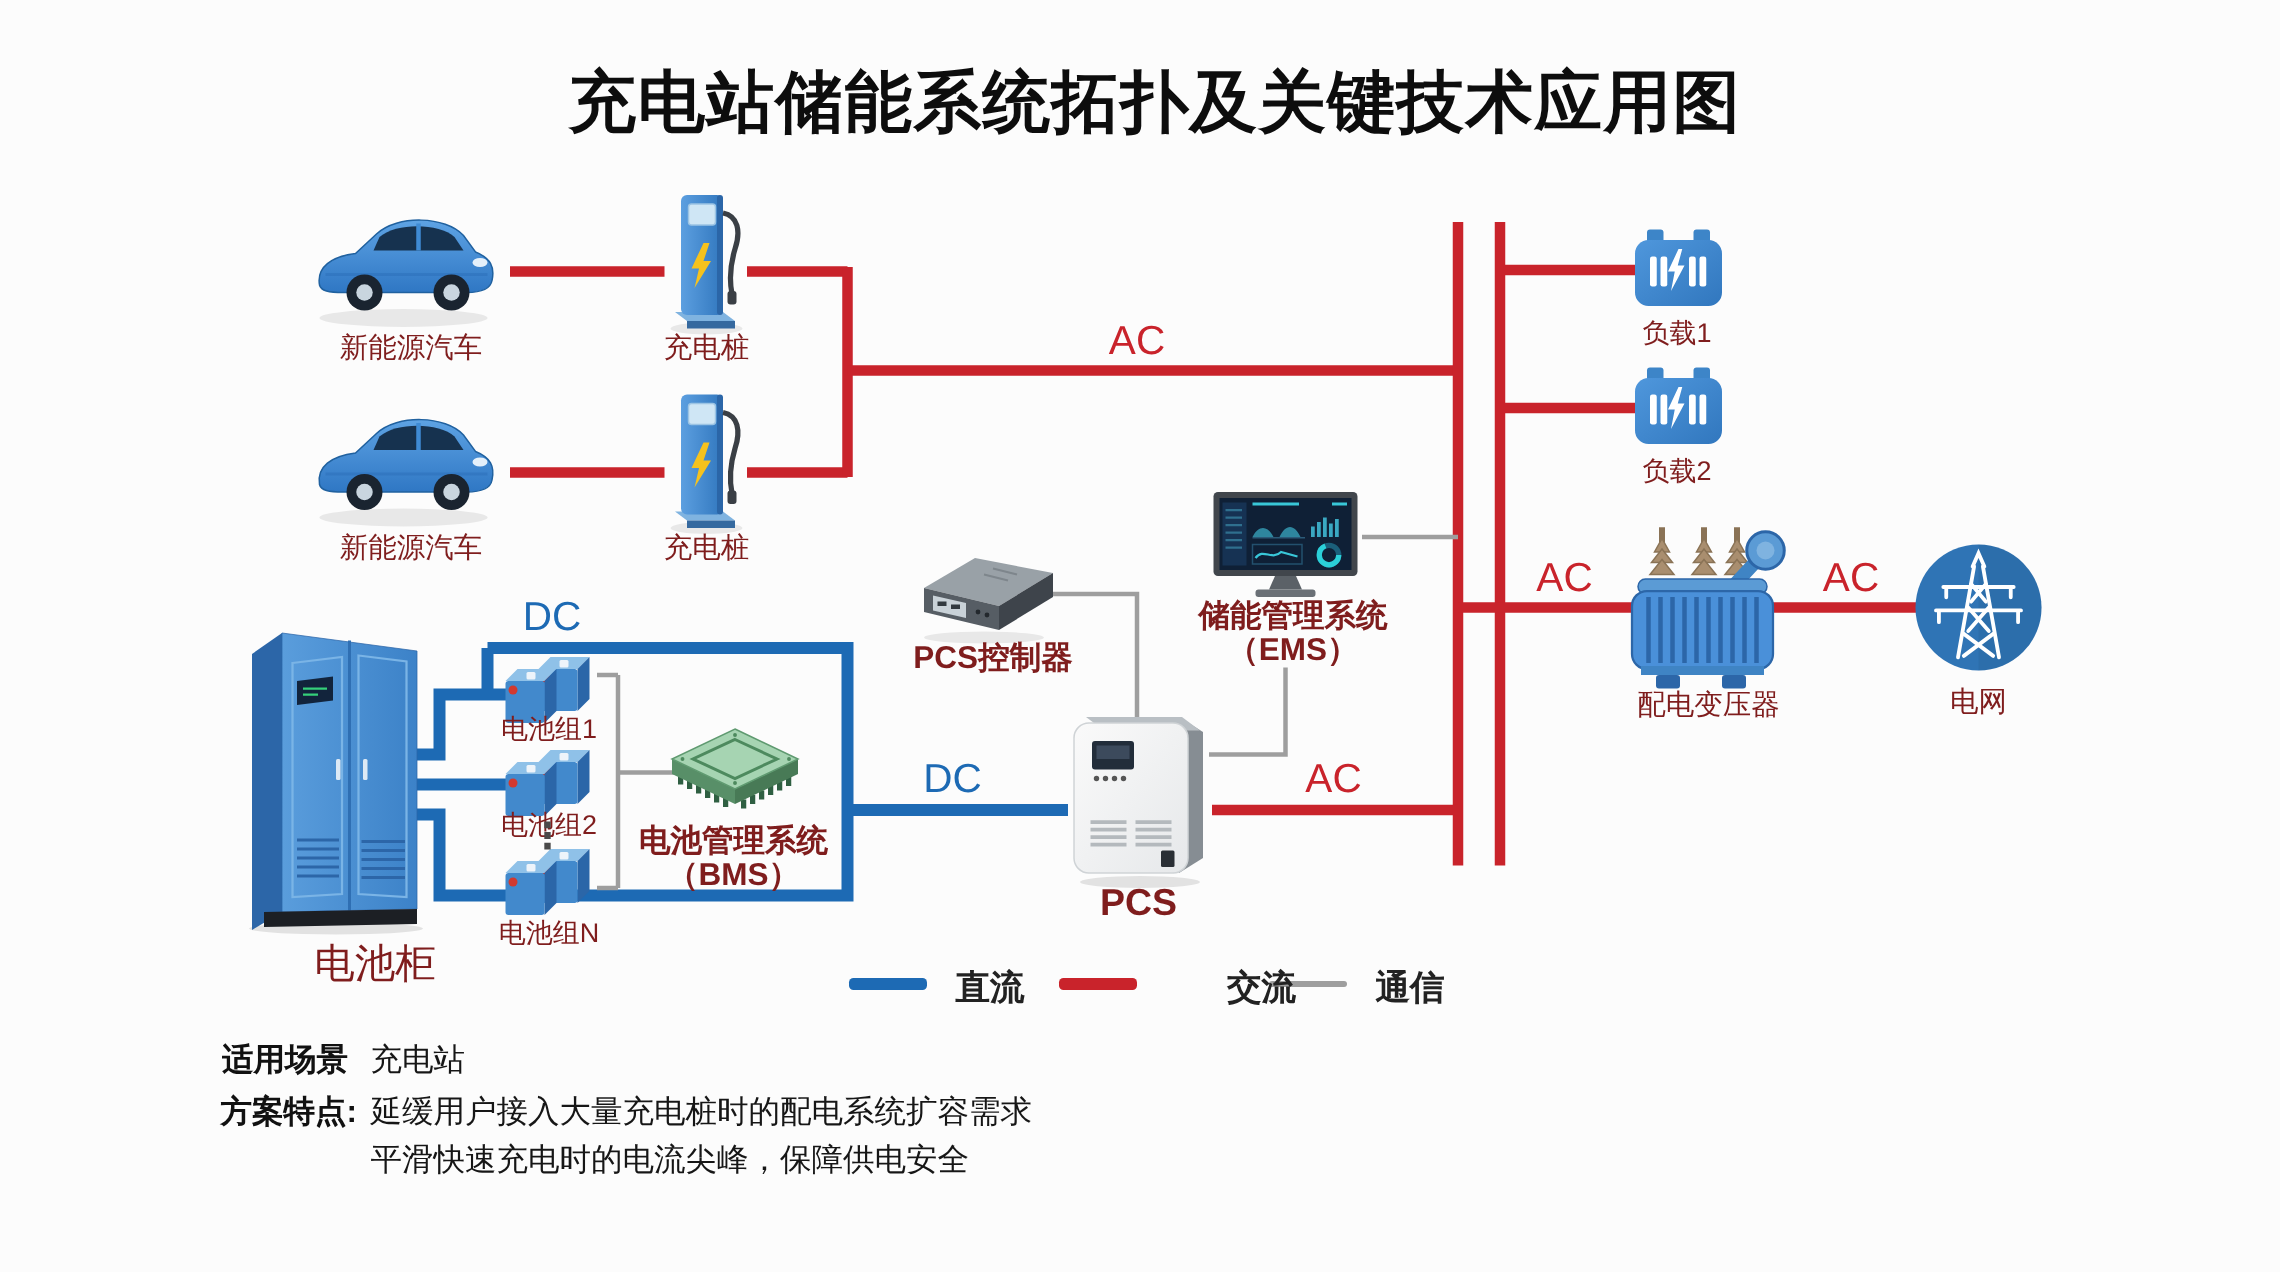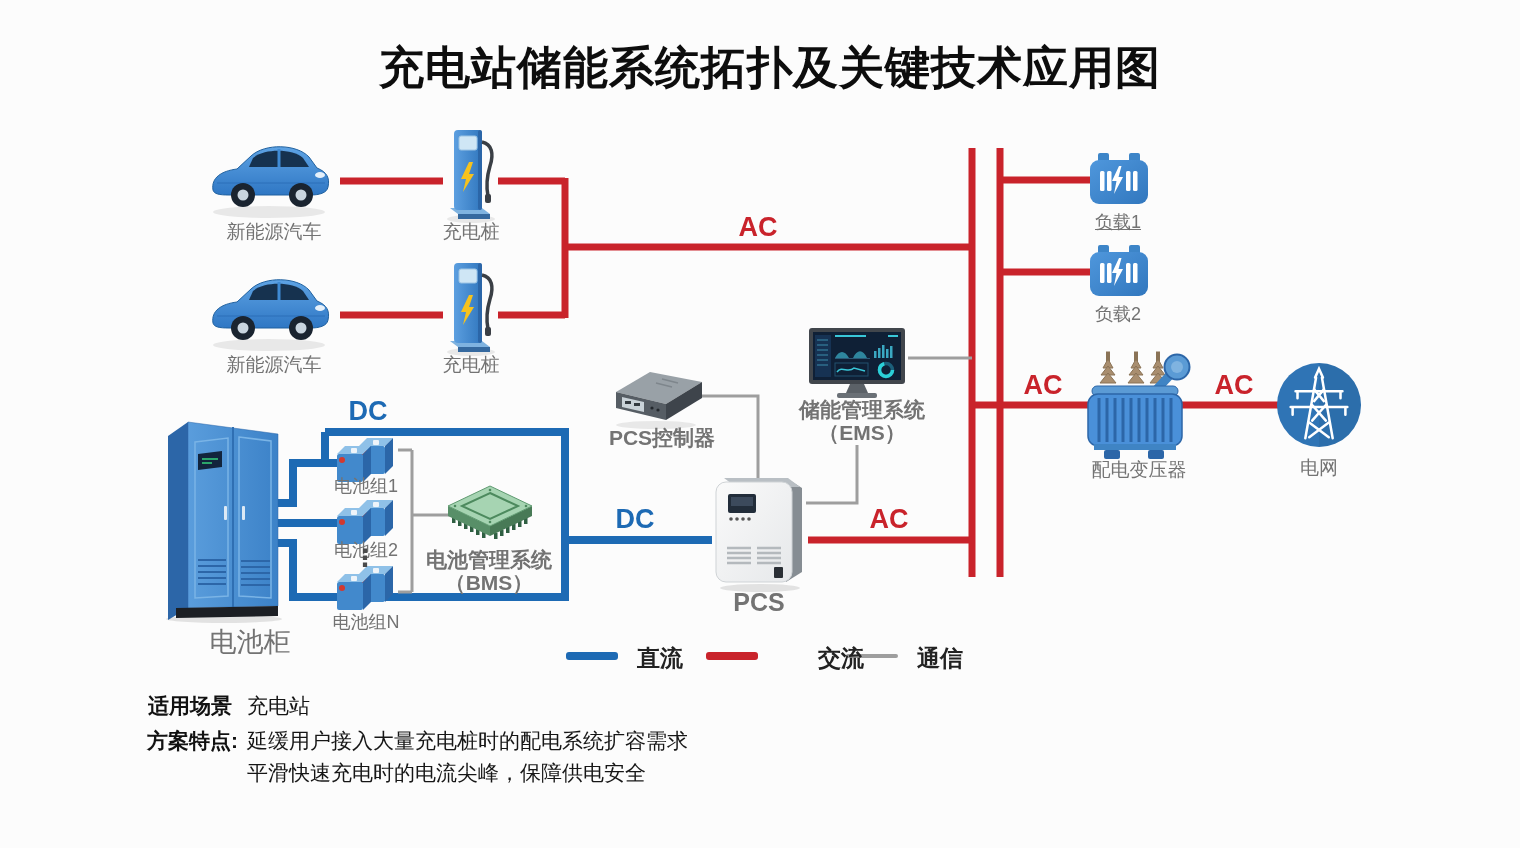--- a/index.html
+++ b/index.html
@@ -6,24 +6,24 @@
     --ac-red:#c9232b; --dc-blue:#1d6ab4; --comm-gray:#9e9e9e;
     --text-dark:#1c1c1c; --bg:#fcfcfc;
   }
   html,body{margin:0;padding:0;background:#e8e8e8;}
   .canvas{
     position:relative;width:1520px;height:848px;background:var(--bg);
     overflow:hidden;font-family:"Liberation Sans","DejaVu Sans",sans-serif;
     color:var(--text-dark);
   }
   .lbl{position:absolute;transform:translateX(-50%);white-space:nowrap;
-       font-size:19px;font-weight:500;color:#737373;z-index:3;}
+       font-size:19px;font-weight:500;color:#7f1d1d;z-index:3;}
   .title{position:absolute;left:770px;top:38px;transform:translateX(-50%);
        font-size:45px;font-weight:bold;letter-spacing:1px;white-space:nowrap;color:#0d0d0d;z-index:3;}
-  .linelbl{position:absolute;transform:translateX(-50%);font-size:27px;font-weight:bold;z-index:3;white-space:nowrap;}
+  .linelbl{position:absolute;transform:translateX(-50%);font-size:27px;font-weight:normal;z-index:3;white-space:nowrap;}
   .linelbl.red{color:var(--ac-red);}
   .linelbl.blue{color:var(--dc-blue);}
   .icon{position:absolute;z-index:2;}
   #wires{position:absolute;left:0;top:0;z-index:1;}
   #wires path{fill:none;}
   #wires .ac{stroke:var(--ac-red);stroke-width:7px;}
   #wires .dc{stroke:var(--dc-blue);stroke-width:8px;}
   #wires .comm{stroke:var(--comm-gray);stroke-width:3px;}
   .dots{position:absolute;left:365px;top:551px;transform:translateX(-50%);
         font-size:24px;font-weight:bold;color:#4a4a4a;line-height:13px;z-index:3;letter-spacing:0;}
@@ -325,21 +325,21 @@
       <rect x="9" y="2" width="11" height="10" rx="2" fill="#3d85c8"></rect>
       <rect x="40" y="2" width="11" height="10" rx="2" fill="#3d85c8"></rect>
       <rect x="1" y="9" width="58" height="44" rx="9" fill="url(#loadG)"></rect>
       <rect x="11" y="20" width="4.5" height="20" rx="1.5" fill="#fff"></rect>
         <rect x="18" y="20" width="4.5" height="20" rx="1.5" fill="#fff"></rect>
       <rect x="37" y="20" width="4.5" height="20" rx="1.5" fill="#fff"></rect>
         <rect x="44" y="20" width="4.5" height="20" rx="1.5" fill="#fff"></rect>
       <polygon points="30,15 23,30 27.5,30 25,43 34,26 29.5,26 32.5,15" fill="#fff"></polygon>
     </svg>
   </div>
-  <div class="lbl" style="left:1118px;top:210px;font-size:18px;text-decoration:underline;">负载1</div>
+  <div class="lbl" style="left:1118px;top:210px;font-size:18px;">负载1</div>
   <div class="lbl" style="left:1118px;top:302px;font-size:18px;">负载2</div>
 
   <div class="icon" style="left:1086px;top:344px;">
     <svg width="106" height="120" viewBox="0 0 106 120">
       <g stroke="#8a7356" stroke-width="1">
         <rect x="20.5" y="8" width="3" height="9" fill="#8a7356"></rect>
         <polygon points="17,24 27,24 22,15" fill="#a98e6f"></polygon>
           <polygon points="15,31 29,31 22,22" fill="#a98e6f"></polygon>
           <polygon points="14,39 30,39 22,29" fill="#a98e6f"></polygon>
         <rect x="48.5" y="8" width="3" height="9" fill="#8a7356"></rect>

